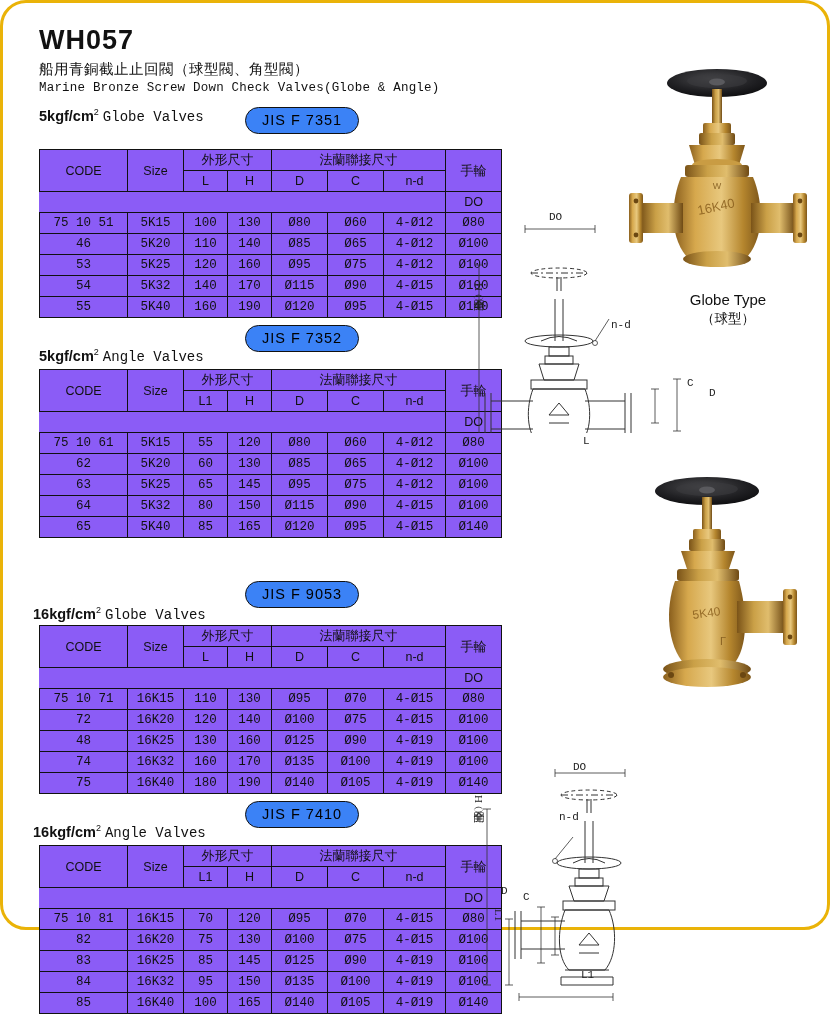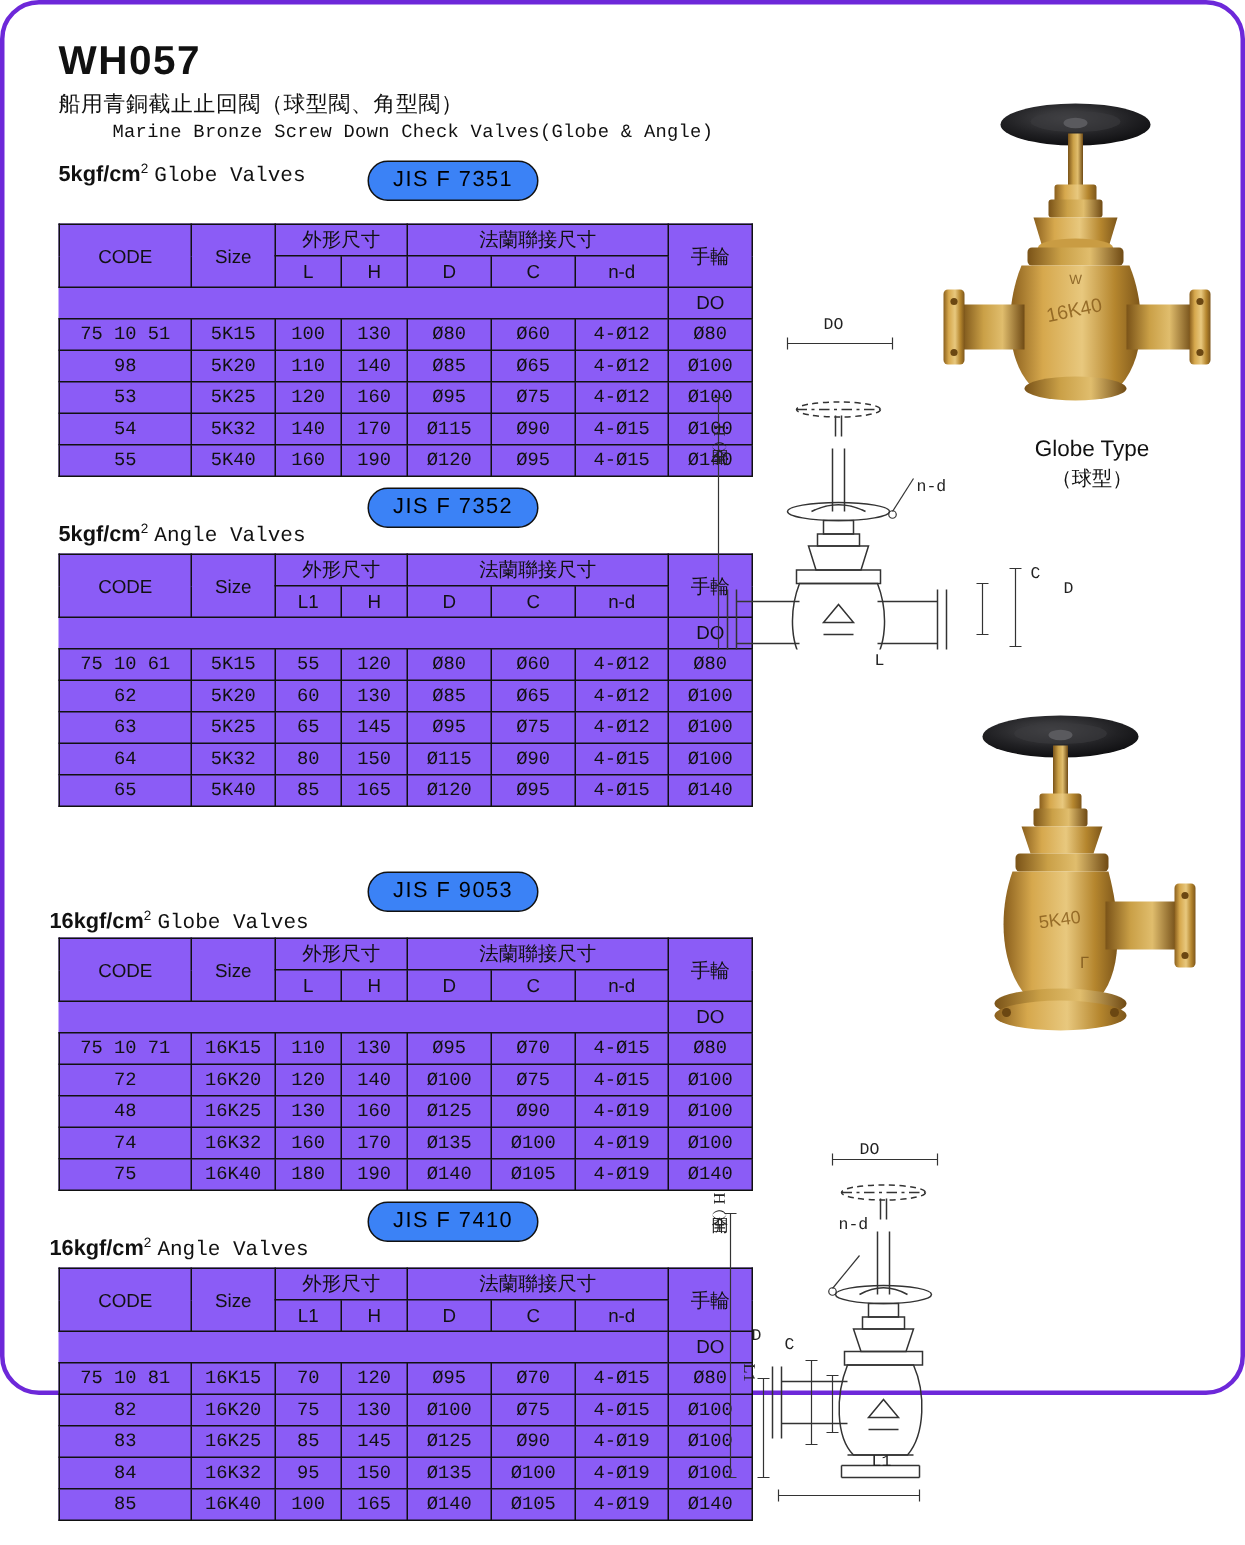--- a/index.html
+++ b/index.html
@@ -6,37 +6,37 @@
   html, body { margin:0; padding:0; }
   body {
     width: 830px; height: 1030px;
     font-family: "Liberation Serif", serif;
     background: #ffffff;
     position: relative;
     overflow: hidden;
   }
   #page {
     position: absolute; left: 0; top: 0; width: 830px; height: 930px;
-    border: 3px solid #6d28d9;
+    border: 3px solid #eab308;
     border-radius: 26px;
     background: #ffffff;
   }
   
   .hdr { position:absolute; left: 36px; top: 22px; }
   .hdr-code {
     font-family: "Liberation Sans", sans-serif;
     font-size: 27px; font-weight: bold; letter-spacing: 1px;
     color: #111;
   }
   .hdr-cn {
     font-size: 14.5px; color:#111; margin-top: 4px; letter-spacing:0.5px;
   }
   .hdr-en {
     font-family: "Liberation Mono", monospace;
-    font-size: 12.5px; color:#111; margin-top: 2px; letter-spacing:0.2px;margin-left:36px;
+    font-size: 12.5px; color:#111; margin-top: 2px; letter-spacing:0.2px;
   }
   
   .sec-title {
     position:absolute;
     font-family: "Liberation Sans", sans-serif;
     font-size: 14.5px; color:#111; white-space:nowrap;
   }
   .sec-title .unit { font-weight: bold; }
   .sec-title sup { font-size: 9px; }
   .sec-title .kind { font-family:"Liberation Mono", monospace; font-size:14px; }
@@ -140,21 +140,21 @@
       <td>75 10 51</td>
       <td>5K15</td>
       <td>100</td>
       <td>130</td>
       <td>Ø80</td>
       <td>Ø60</td>
       <td>4-Ø12</td>
       <td>Ø80</td>
     </tr>
     <tr>
-      <td>98</td>
+      <td>46</td>
       <td>5K20</td>
       <td>110</td>
       <td>140</td>
       <td>Ø85</td>
       <td>Ø65</td>
       <td>4-Ø12</td>
       <td>Ø100</td>
     </tr>
     <tr>
       <td>53</td>

